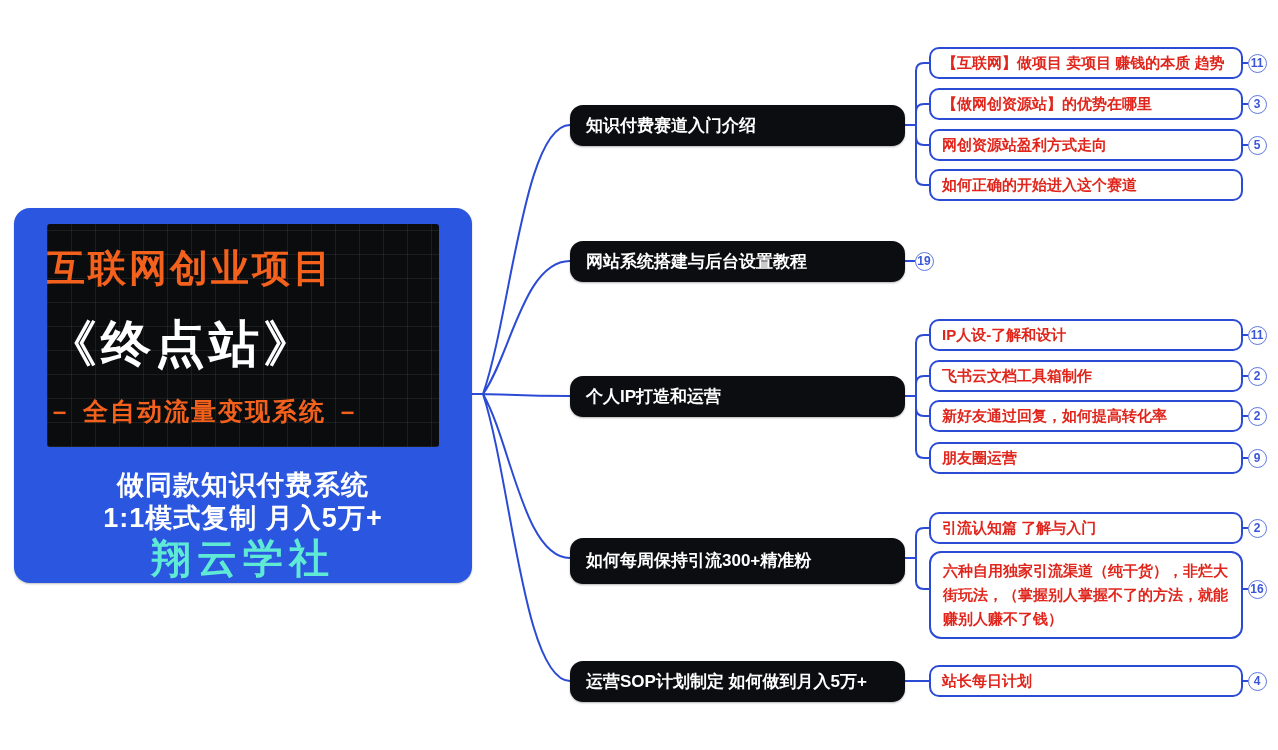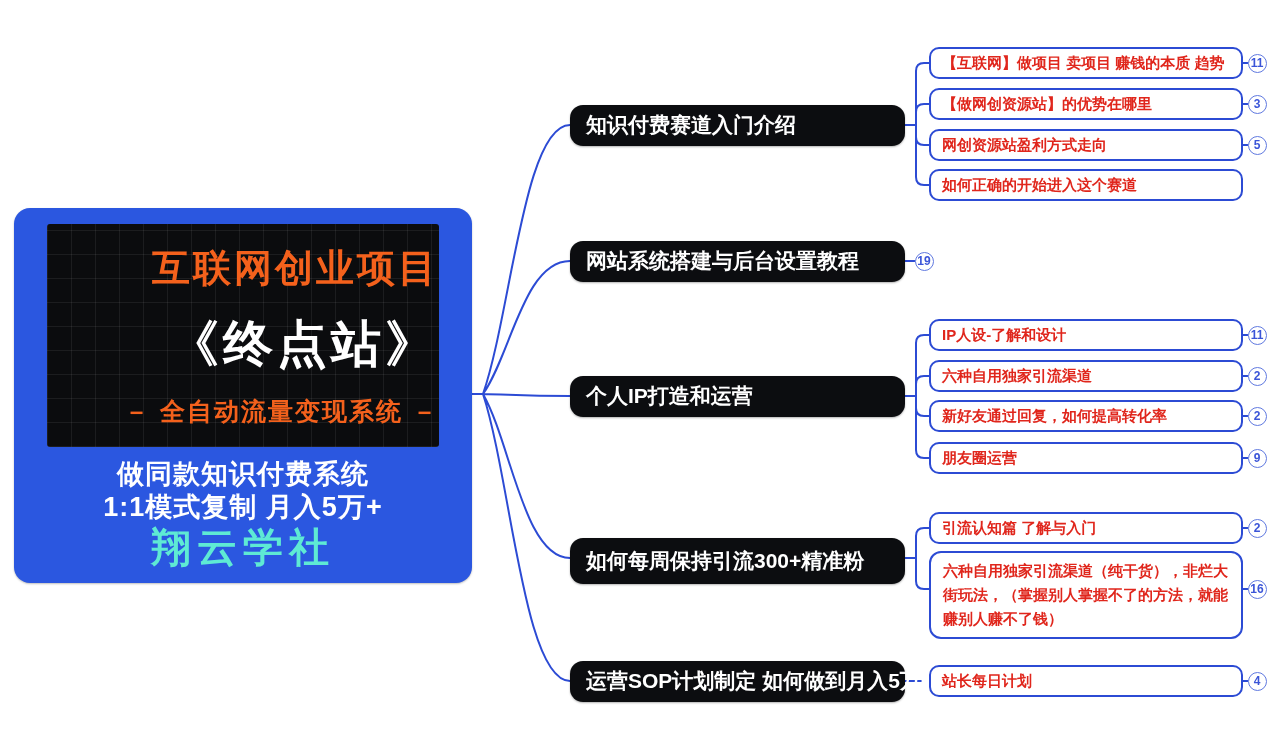--- a/index.html
+++ b/index.html
@@ -13,34 +13,34 @@
     background:var(--root-bg,#2b57e0);border-radius:16px;z-index:2;
     display:flex;flex-direction:column;align-items:center;
     box-shadow:0 1px 2px rgba(0,0,0,.25);
   }
   .poster{
     margin-top:16px;width:392px;height:223px;border-radius:3px;
     background-color:#0b0c0e;
     background-image:
       repeating-linear-gradient(0deg, rgba(255,255,255,.07) 0 1px, transparent 1px 24px),
       repeating-linear-gradient(90deg, rgba(255,255,255,.07) 0 1px, transparent 1px 24px);
-    display:flex;flex-direction:column;align-items:flex-end;justify-content:center;gap:17px;
+    display:flex;flex-direction:column;align-items:flex-start;justify-content:center;gap:17px;
   }
   .poster-t1{color:var(--poster-accent,#f4611c);font-size:38px;font-weight:900;letter-spacing:3px;white-space:nowrap;}
   .poster-t2{color:#ffffff;font-size:50px;font-weight:900;letter-spacing:4px;white-space:nowrap;}
   .poster-t3{color:var(--poster-accent,#f4611c);font-size:25px;font-weight:800;letter-spacing:2px;white-space:nowrap;}
   .root-sub{color:#ffffff;font-size:27px;font-weight:800;line-height:33px;letter-spacing:1px;white-space:nowrap;}
-  .root-sub.first{margin-top:11px;}
+  .root-sub.first{margin-top:22px;}
   .root-brand{color:#5eead4;font-size:40px;font-weight:900;letter-spacing:6px;line-height:46px;white-space:nowrap;}
 
   
   .branch-node{
     position:absolute;box-sizing:border-box;z-index:2;
     background:var(--topic-bg,#0c0d10);color:#ffffff;
-    border-radius:13px;font-size:21px;font-weight:700;
+    border-radius:13px;font-size:17px;font-weight:700;
     display:flex;align-items:center;padding:0 16px;white-space:nowrap;
     box-shadow:0 1px 2px rgba(0,0,0,.3);
   }
 
   
   .leaf-node{
     position:absolute;box-sizing:border-box;z-index:2;
     background:#ffffff;border:2px solid var(--connector,#2c4bd4);
     border-radius:10px;color:var(--leaf-text,#e0261c);
     font-size:15px;font-weight:700;
@@ -82,21 +82,21 @@
     <div class="leaf-node" style="left: 929px; top: 88px; width: 314px; min-height: 32px; height: 32px;">【做网创资源站】的优势在哪里</div>
     <div class="badge" style="left: 1247.5px; top: 94.5px;">3</div>
     <div class="leaf-node" style="left: 929px; top: 129px; width: 314px; min-height: 32px; height: 32px;">网创资源站盈利方式走向</div>
     <div class="badge" style="left: 1247.5px; top: 135.5px;">5</div>
     <div class="leaf-node" style="left: 929px; top: 169px; width: 314px; min-height: 32px; height: 16px;">如何正确的开始进入这个赛道</div>
     <div class="branch-node" style="left: 570px; top: 240.5px; width: 335px; height: 41px;">网站系统搭建与后台设置教程</div>
     <div class="badge" style="left: 914.5px; top: 251.5px;">19</div>
     <div class="branch-node" style="left: 570px; top: 375.5px; width: 335px; height: 41px;">个人IP打造和运营</div>
     <div class="leaf-node" style="left: 929px; top: 319px; width: 314px; min-height: 32px; height: 32px;">IP人设-了解和设计</div>
     <div class="badge" style="left: 1247.5px; top: 325.5px;">11</div>
-    <div class="leaf-node" style="left: 929px; top: 360px; width: 314px; min-height: 32px; height: 32px;">六种自用独家引流渠道</div>
+    <div class="leaf-node" style="left: 929px; top: 360px; width: 314px; min-height: 32px; height: 32px;">飞书云文档工具箱制作</div>
     <div class="badge" style="left: 1247.5px; top: 366.5px;">2</div>
     <div class="leaf-node" style="left: 929px; top: 400px; width: 314px; min-height: 32px; height: 32px;">新好友通过回复，如何提高转化率</div>
     <div class="badge" style="left: 1247.5px; top: 406.5px;">2</div>
     <div class="leaf-node" style="left: 929px; top: 442px; width: 314px; min-height: 32px; height: 32px;">朋友圈运营</div>
     <div class="badge" style="left: 1247.5px; top: 448.5px;">9</div>
     <div class="branch-node" style="left: 570px; top: 537.5px; width: 335px; height: 46px;">如何每周保持引流300+精准粉</div>
     <div class="leaf-node" style="left: 929px; top: 512px; width: 314px; min-height: 32px; height: 32px;">引流认知篇 了解与入门</div>
     <div class="badge" style="left: 1247.5px; top: 518.5px;">2</div>
     <div class="leaf-node multi" style="left: 929px; top: 551px; width: 314px; min-height: 76px;">六种自用独家引流渠道（纯干货），非烂大街玩法，（掌握别人掌握不了的方法，就能赚别人赚不了钱）</div>
     <div class="badge" style="left: 1247.5px; top: 579.5px;">16</div>

